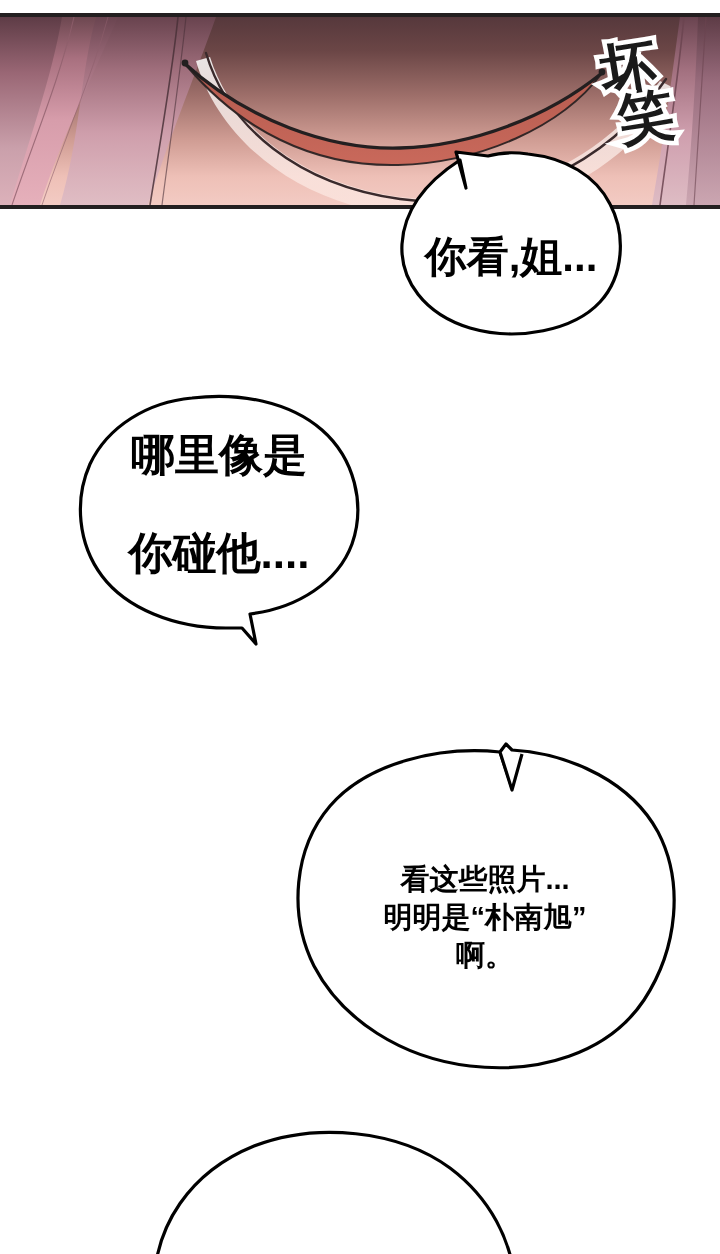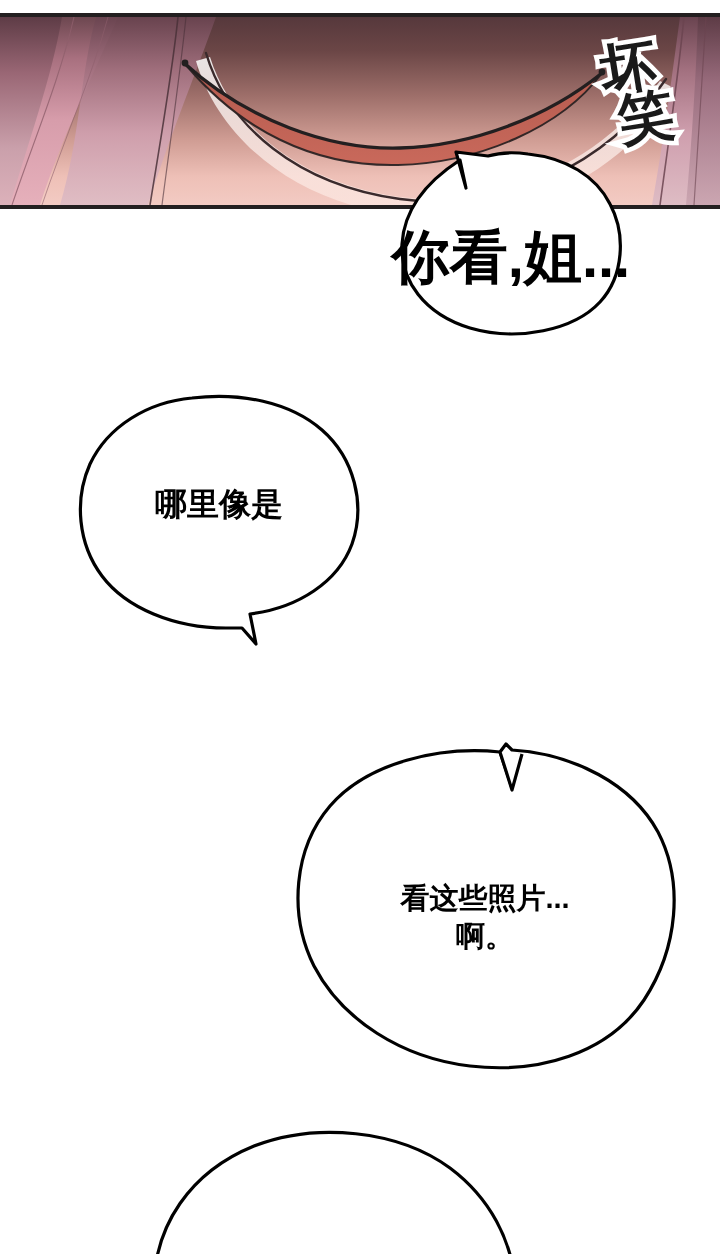--- a/index.html
+++ b/index.html
@@ -93,25 +93,25 @@
     font-weight: 700;
     pointer-events: none;
   }
   .bubble-line {
     display: block;
     white-space: nowrap;
   }
 
   
   #bubble-1 { left: 396px; top: 148px; width: 230px; height: 190px; }
-  #bubble-1 .bubble-text { font-size: 58px; line-height: 1.08; letter-spacing: 0px; align-items: center; }
+  #bubble-1 .bubble-text { font-size: 42px; line-height: 1.08; letter-spacing: 0px; align-items: center; }
 
   
   #bubble-2 { left: 74px; top: 392px; width: 290px; height: 252px; }
-  #bubble-2 .bubble-text { font-size: 32px; line-height: 1.32; padding-bottom: 12px; box-sizing: border-box; gap: 40px; }
+  #bubble-2 .bubble-text { font-size: 44px; line-height: 1.32; padding-bottom: 12px; box-sizing: border-box; gap: 40px; }
 
   
   #bubble-3 { left: 294px; top: 744px; width: 382px; height: 326px; }
   #bubble-3 .bubble-text { font-size: 29px; line-height: 1.30; padding-top: 22px; box-sizing: border-box; }
 
   
   #bubble-4 { left: 150px; top: 1128px; width: 372px; height: 160px; }
 </style>
 </head>
 <body>
@@ -212,34 +212,36 @@
 
   <div class="bubble" id="bubble-2">
     <svg width="290" height="252" viewBox="0 0 290 252">
       <path d="M118,6 C74,10 34,34 16,72 C0,108 4,152 28,184
                C52,216 100,236 152,236 L168,236 L182,252 L176,222
                C224,216 264,190 278,152 C292,112 280,66 248,38
                C216,10 166,0 118,6 Z" fill="#ffffff" stroke="#000000" stroke-width="3.2" stroke-linejoin="round"></path>
     </svg>
     <div class="bubble-text" style="padding-bottom:28px;">
       <span class="bubble-line">哪里像是</span>
+      <span class="bubble-line">你碰他....</span>
     </div>
   </div>
 
   <div class="bubble" id="bubble-3">
     <svg width="382" height="326" viewBox="0 0 382 326">
       <path d="M206,8 L212,0 L218,6 C280,10 338,40 364,88
                C390,138 384,204 350,256 C314,310 244,330 176,322
                C108,314 48,276 20,222 C-6,170 0,104 36,62
                C74,18 146,2 206,8 Z
                M206,8 L218,44 L226,10" fill="#ffffff" stroke="#000000" stroke-width="3.2" stroke-linejoin="round"></path>
       <path d="M206,8 L218,46 L228,10" fill="#ffffff" stroke="#000000" stroke-width="3.2" stroke-linejoin="round"></path>
     </svg>
     <div class="bubble-text">
       <span class="bubble-line">看这些照片...</span>
+      <span class="bubble-line">明明是“朴南旭”</span>
       <span class="bubble-line">啊。</span>
     </div>
   </div>
 
   <div class="bubble" id="bubble-4">
     <svg width="372" height="160" viewBox="0 0 372 160">
       <path d="M4,160 C4,98 40,44 104,18 C166,-6 248,2 300,40 C340,70 362,112 366,160" fill="#ffffff" stroke="#000000" stroke-width="3.2" stroke-linejoin="round"></path>
     </svg>
   </div>
 

